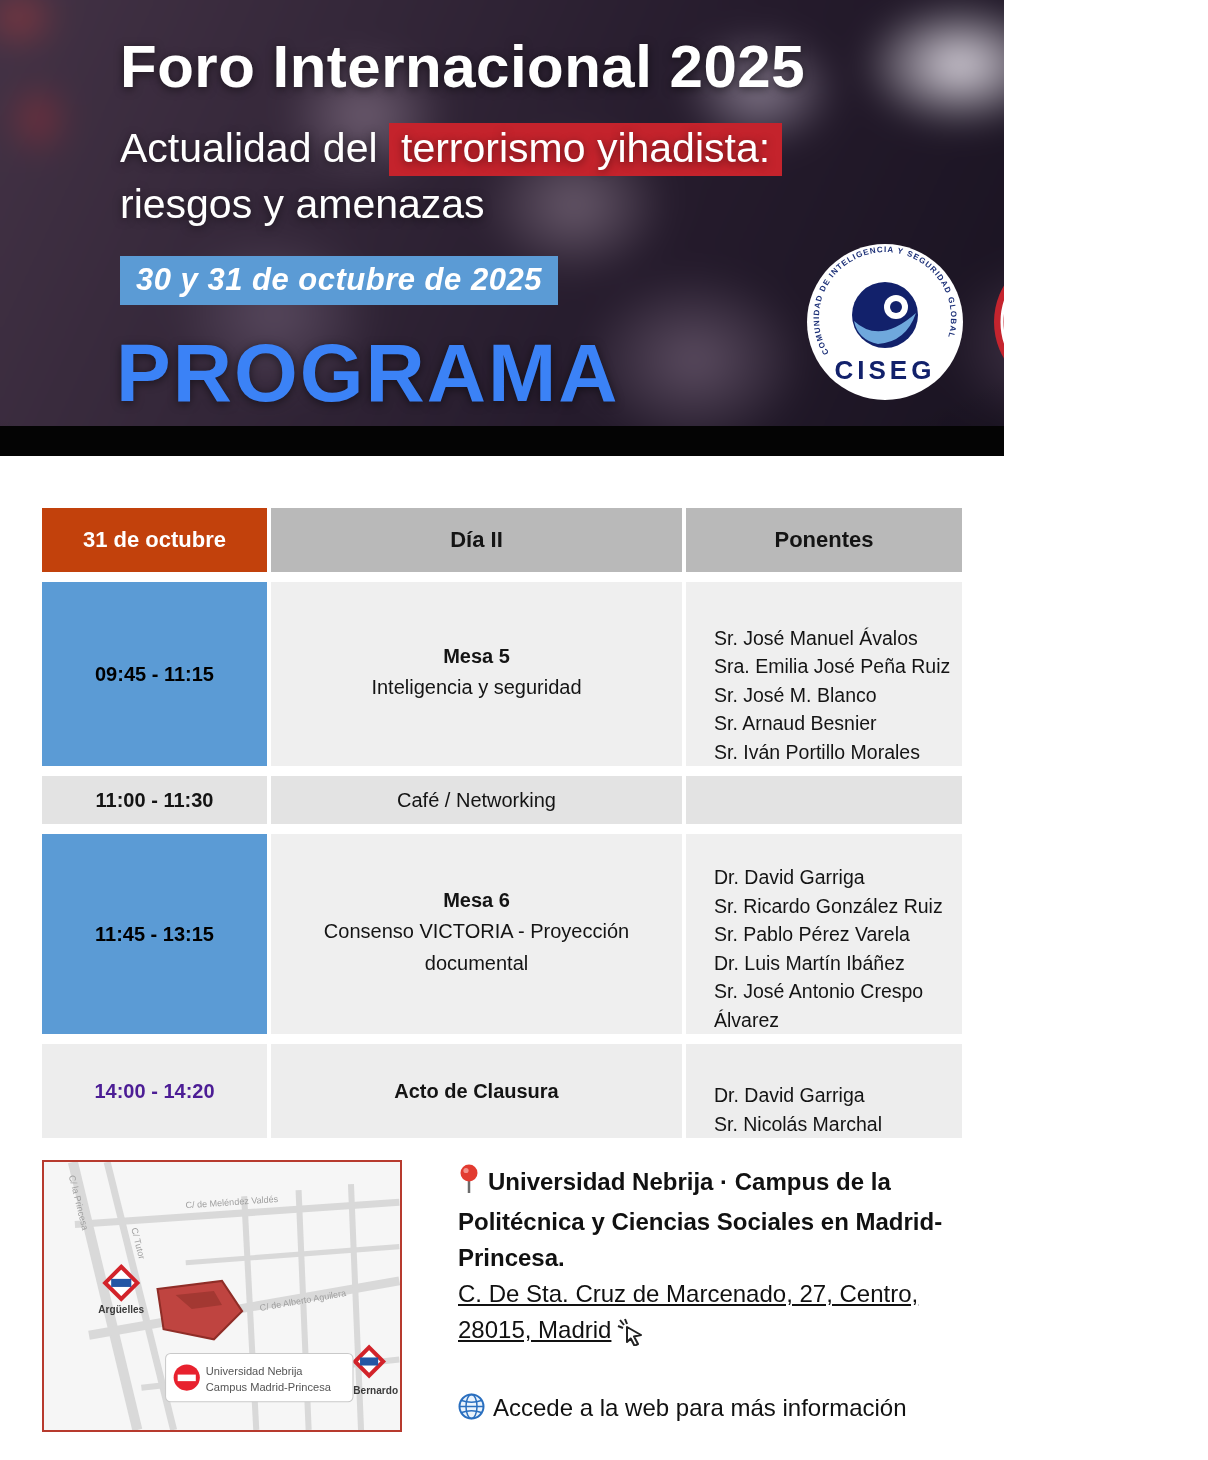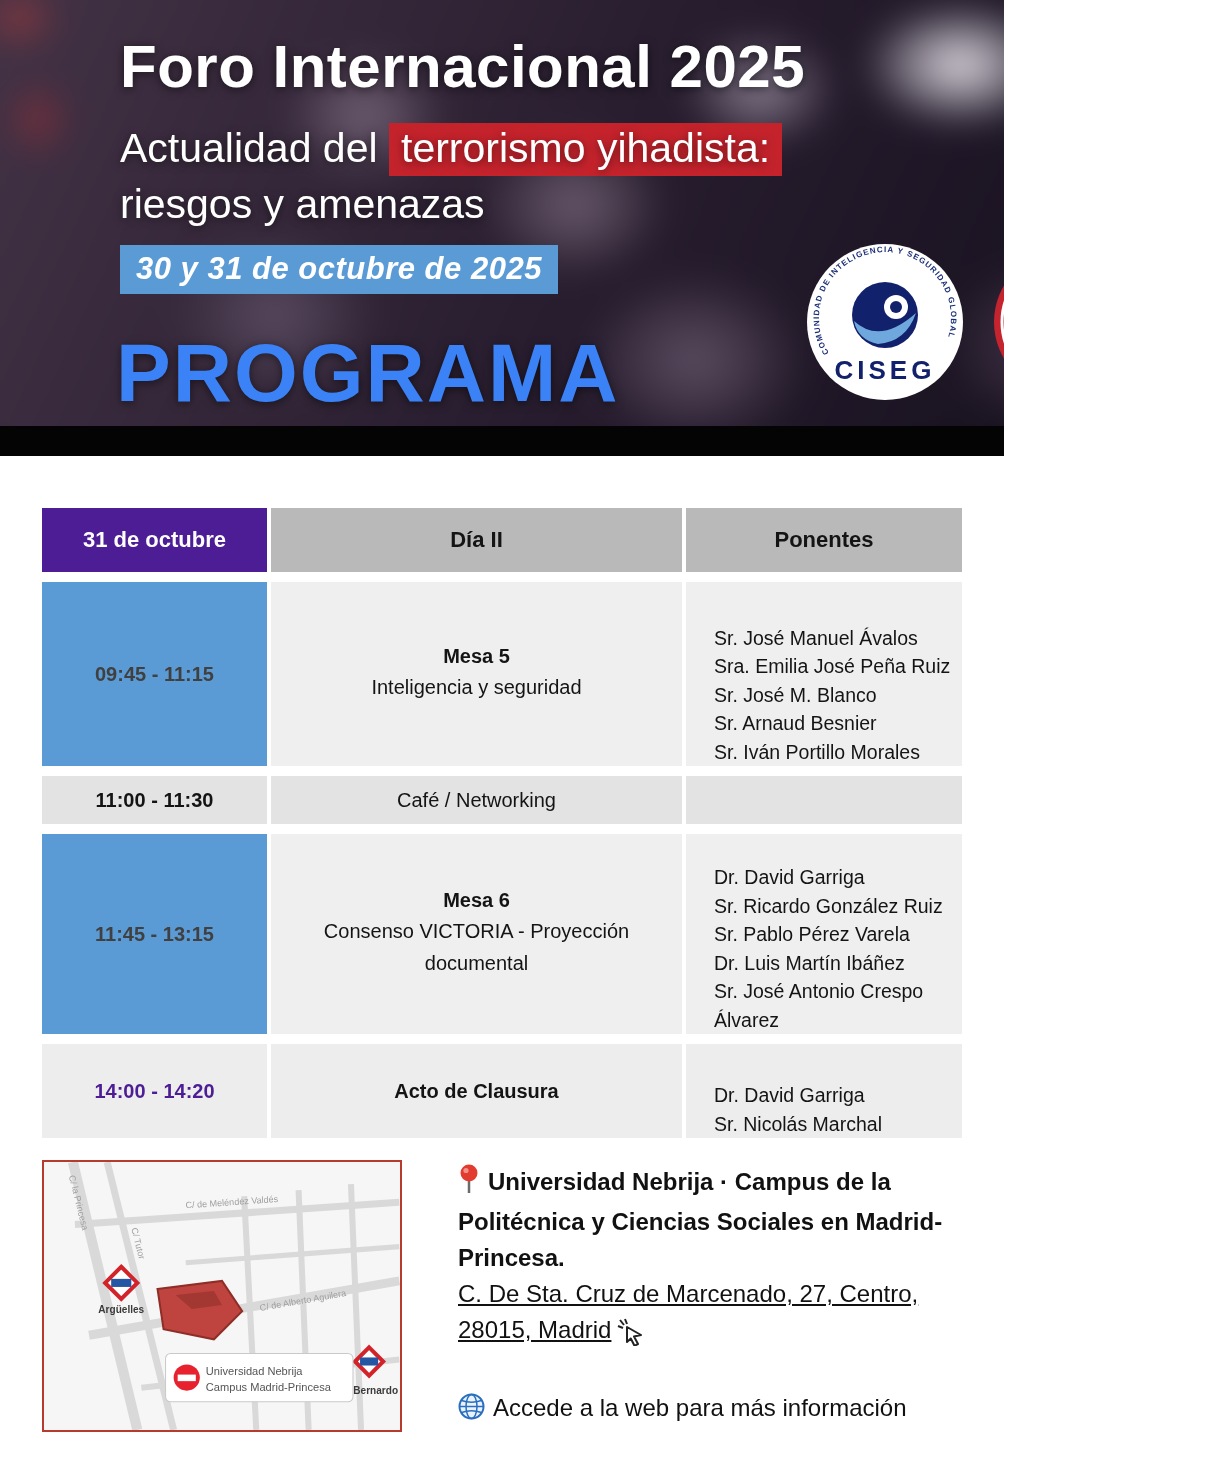--- a/index.html
+++ b/index.html
@@ -23,38 +23,38 @@
       linear-gradient(115deg, #453447 0%, #342739 32%, #251b2c 62%, #181220 100%);
   }
   .hero-shade { position:absolute; inset:0;
     background: radial-gradient(130% 130% at 45% 35%, transparent 55%, rgba(0,0,0,.45)); }
   .hero::after { content:""; position:absolute; left:0; right:0; bottom:0; height:30px; background:#040404; }
   .hero h1 { position:absolute; left:120px; top:32px; color:#fff; font-size:60px; font-weight:bold;
     letter-spacing:.5px; text-shadow:0 2px 10px rgba(0,0,0,.55); z-index:3; }
   .sub { position:absolute; left:120px; top:120px; color:#fff; font-size:41px; line-height:56px;
     text-shadow:0 2px 8px rgba(0,0,0,.5); z-index:3; }
   .hl-red { background:#c4232c; color:#fff; padding:2px 12px 5px; }
-  .dates { position:absolute; left:120px; top:251px; z-index:3; }
+  .dates { position:absolute; left:120px; top:262px; z-index:3; }
   .hl-blue { background:#5b9bd5; color:#fff; font-style:italic; font-weight:bold; font-size:31px;
     padding:6px 16px 8px; letter-spacing:.5px; }
   .programa { position:absolute; left:116px; top:326px; color:#3b82f6; font-size:82px; font-weight:bold;
     letter-spacing:2px; text-shadow:0 2px 10px rgba(0,0,0,.5); z-index:3; }
   .logo { position:absolute; z-index:4; }
   .logo-ciseg { left:806px; top:243px; }
   .logo-nebrija { left:993px; top:249px; }
 
   
   .schedule { display:grid; grid-template-columns:225px 411px 1fr;
     grid-template-rows:64px 184px 48px 200px 94px; gap:10px 4px; margin:52px 42px 0; }
   .cell { display:flex; align-items:center; justify-content:center; }
   .head { font-size:22px; font-weight:bold; }
-  .head.red  { background:#4c1d95; color:#fff; }
+  .head.red  { background:#c2410c; color:#fff; }
   .head.gray { background:#b9b9b9; color:#141414; }
   .time { font-size:20px; font-weight:bold; }
-  .time.blue { background:#5b9bd5; color:#404040; }
+  .time.blue { background:#5b9bd5; color:#000000; }
   .bg-break { background:#e3e3e3; color:#141414; }
   .bg-plain { background:#ededed; color:#4c1d95; }
   .session { background:#efefef; flex-direction:column; text-align:center; font-size:20px; color:#141414; }
   .session.bg-plain { background:#ededed; }
   .s-title { font-weight:bold; }
   .s-sub { margin-top:3px; line-height:32px; }
   .s-sub.narrow { max-width:345px; }
   .break-title { font-size:20px; font-weight:normal;text-align:right; }
   .speakers { background:#efefef; flex-direction:column; align-items:flex-start; justify-content:flex-end;
     padding-left:28px; font-size:19.5px; color:#141414; }

